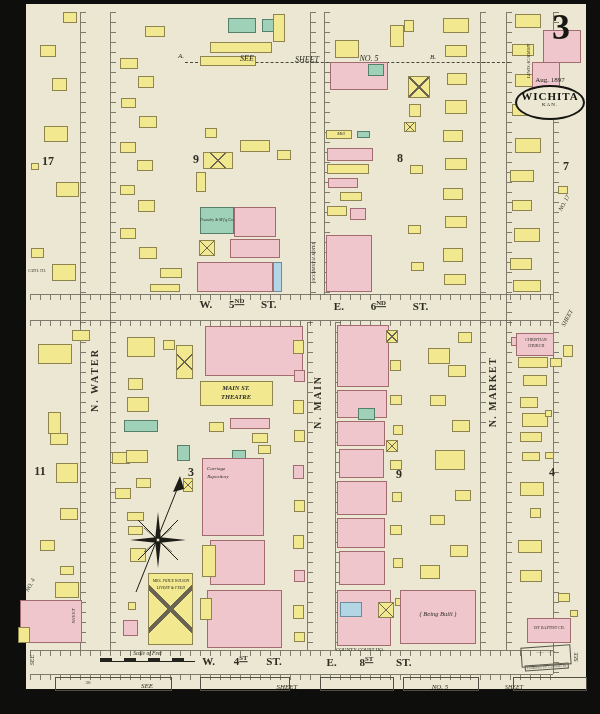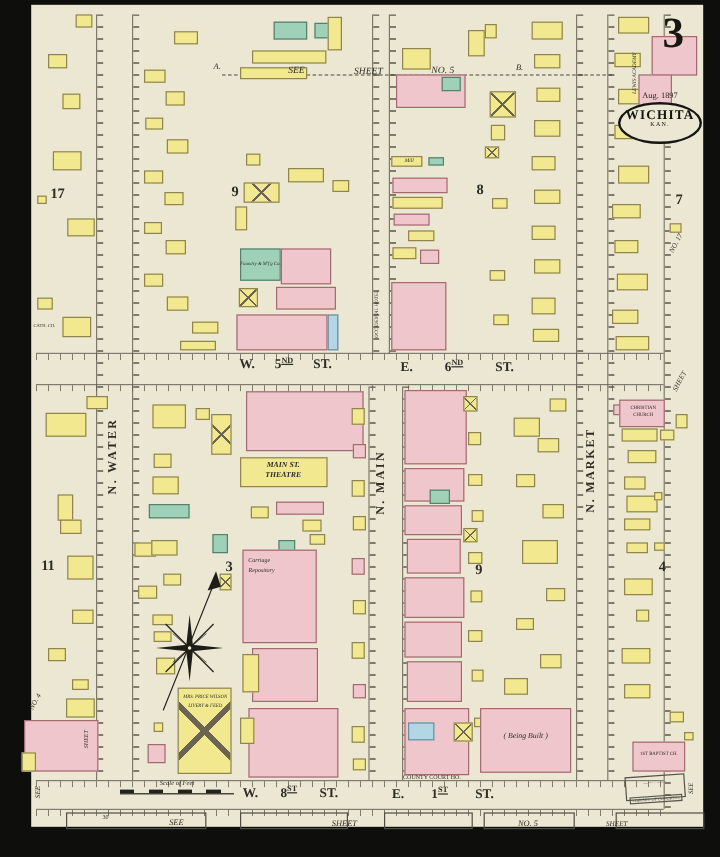--- a/index.html
+++ b/index.html
@@ -321,15 +321,15 @@
     <div class="lbl it" style="left: 514px; top: 687px; font-size: 6px; transform: translate(-50%, -50%) rotate(0deg);">SHEET</div>
     <div class="lbl it" style="left: 30px; top: 585px; font-size: 6px; transform: translate(-50%, -50%) rotate(-62deg);">NO. 4</div>
     <div class="lbl it" style="left: 73px; top: 616px; font-size: 5px; transform: translate(-50%, -50%) rotate(-90deg);">SHEET</div>
     <div class="lbl it" style="left: 32px; top: 660px; font-size: 6px; transform: translate(-50%, -50%) rotate(-90deg);">SEE</div>
     <div class="lbl it" style="left: 564px; top: 203px; font-size: 6px; transform: translate(-50%, -50%) rotate(-62deg);">NO. 17</div>
     <div class="lbl it" style="left: 567px; top: 318px; font-size: 6px; transform: translate(-50%, -50%) rotate(-62deg);">SHEET</div>
     <div class="lbl it" style="left: 577px; top: 657px; font-size: 5.5px; transform: translate(-50%, -50%) rotate(-90deg);">SEE</div>
     <div class="lbl" style="left: 88px; top: 682px; font-size: 5px; transform: translate(-50%, -50%) rotate(0deg);">30</div>
     <div class="lbl bd slab" style="left: 238px; top: 304px; font-size: 11px; word-spacing: 14px; transform: translate(-50%, -50%) rotate(0deg);"><span>W. 5</span><span class="sup">ND</span><span> ST.</span></div>
     <div class="lbl bd slab" style="left: 381px; top: 306px; font-size: 11px; word-spacing: 24px; transform: translate(-50%, -50%) rotate(0deg);"><span>E. 6</span><span class="sup">ND</span><span> ST.</span></div>
-    <div class="lbl bd slab" style="left: 242px; top: 661px; font-size: 11px; word-spacing: 16px; transform: translate(-50%, -50%) rotate(0deg);"><span>W. 8</span><span class="sup">ST</span><span> ST.</span></div>
-    <div class="lbl bd slab" style="left: 369px; top: 662px; font-size: 11px; word-spacing: 20px; transform: translate(-50%, -50%) rotate(0deg);"><span>E. 1</span><span class="sup">ST</span><span> ST.</span></div>
+    <div class="lbl bd slab" style="left: 242px; top: 661px; font-size: 11px; word-spacing: 16px; transform: translate(-50%, -50%) rotate(0deg);"><span>W. 4</span><span class="sup">ST</span><span> ST.</span></div>
+    <div class="lbl bd slab" style="left: 369px; top: 662px; font-size: 11px; word-spacing: 20px; transform: translate(-50%, -50%) rotate(0deg);"><span>E. 8</span><span class="sup">ST</span><span> ST.</span></div>
   </div>
 
 </body></html>

